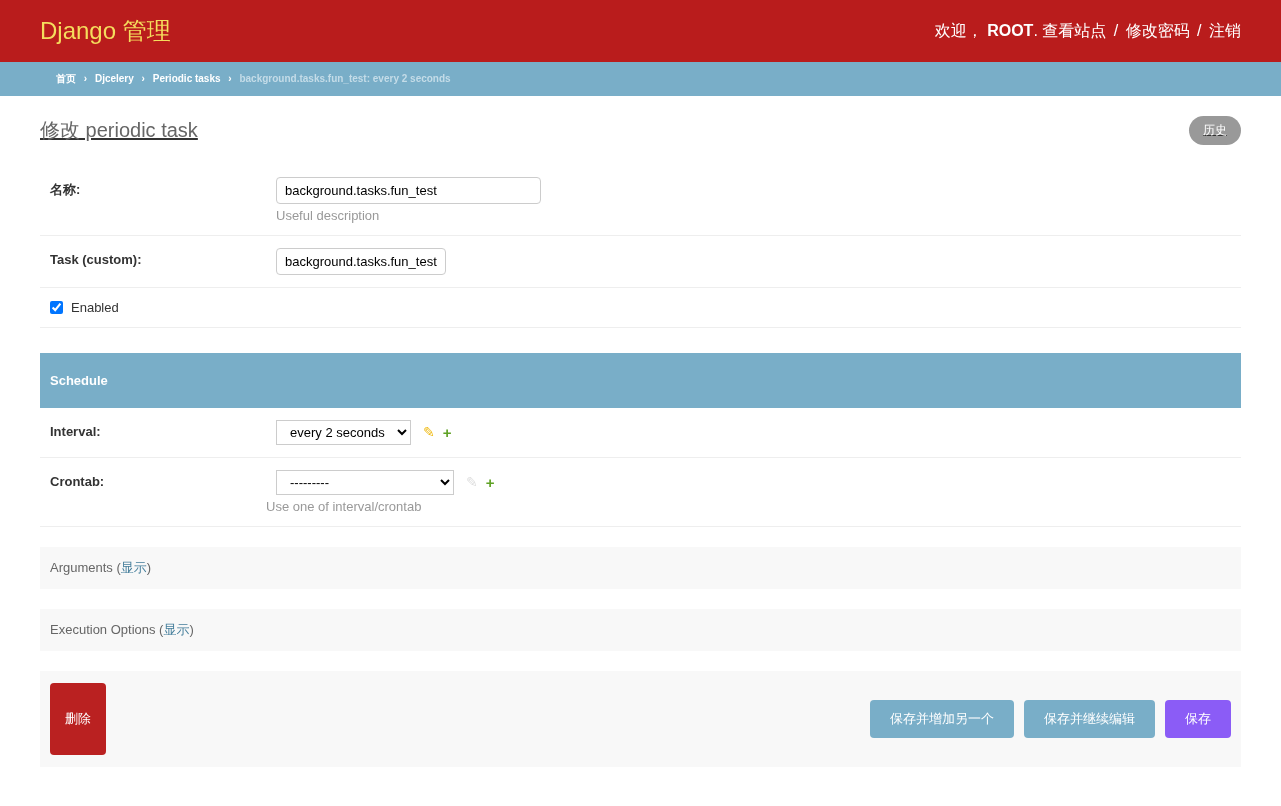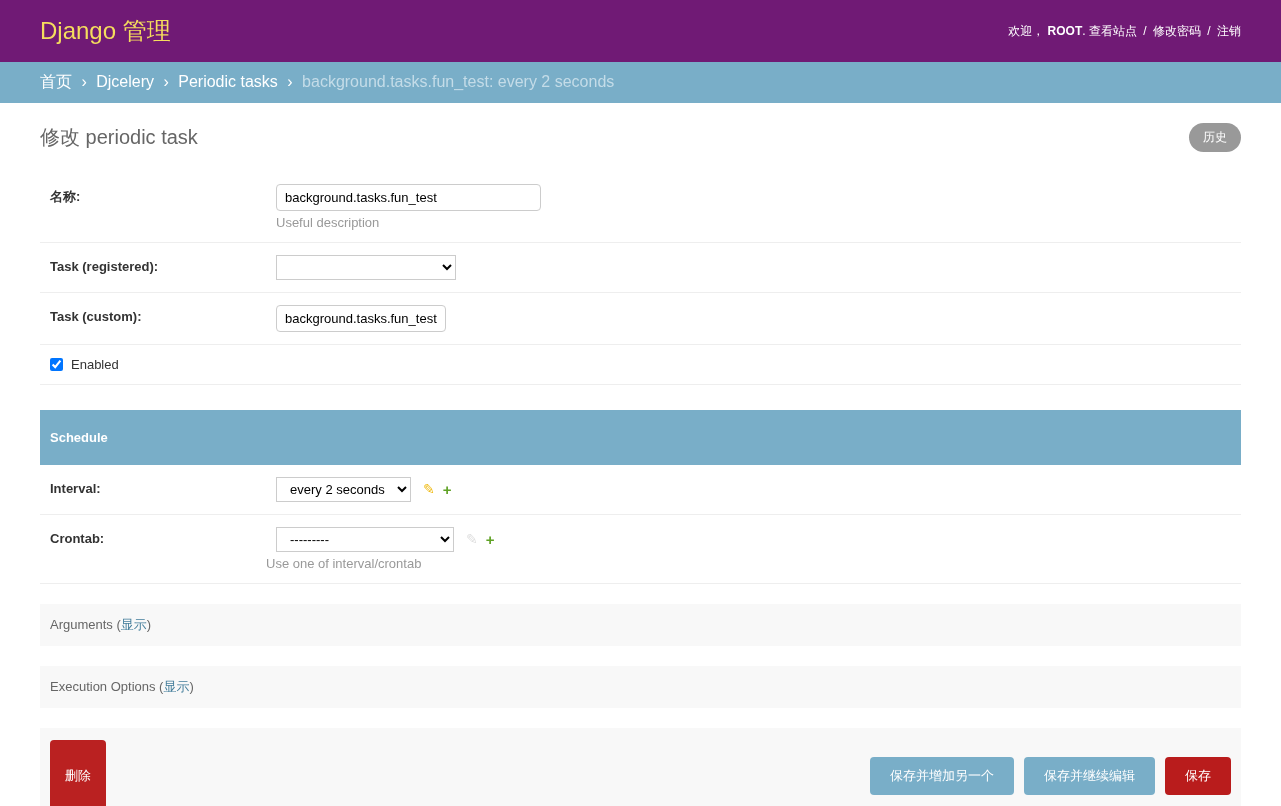--- a/index.html
+++ b/index.html
@@ -1,29 +1,29 @@
 <!DOCTYPE html>
 <html><head>
   <meta charset="utf-8">
   <style>
     * { box-sizing: border-box; margin: 0; padding: 0; }
     body { font-family: "Helvetica Neue", Helvetica, Arial, "Microsoft YaHei", sans-serif; background: #fff; color: #333; font-size: 14px; }
     
-    .header { background: #701a75; color: #fff; padding: 15px 40px; display: flex; justify-content: space-between; align-items: center; }
+    .header { background: #b91c1c; color: #fff; padding: 15px 40px; display: flex; justify-content: space-between; align-items: center; }
     .branding { color: #f5dd5d; font-size: 24px; font-weight: 300; }
-    .user-tools { font-size: 12px; color: #fff; }
+    .user-tools { font-size: 16px; color: #fff; }
     .user-tools a { color: #fff; text-decoration: none; }
     .user-tools .sep { color: #fff; margin: 0 3px; }
     
-    .breadcrumbs { background: #79aec8; padding: 10px 40px; color: #c4dce8; font-size: 16px; }
+    .breadcrumbs { background: #79aec8; padding: 10px 56px; color: #c4dce8; font-size: 10px; font-weight: bold; }
     .breadcrumbs a { color: #fff; text-decoration: none; }
     .breadcrumbs .sep { color: #fff; margin: 0 5px; }
     
     .content { padding: 20px 40px; }
-    .title-row { display: flex; justify-content: space-between; align-items: center; margin-bottom: 20px; }
+    .title-row { display: flex; justify-content: space-between; align-items: center; margin-bottom: 20px; text-decoration: underline; }
     .page-title { font-size: 20px; font-weight: 300; color: #666; }
     .history-btn { background: #999; color: #fff; border: none; padding: 6px 14px; border-radius: 15px; font-size: 12px; cursor: pointer; }
     
     .form-row { display: flex; align-items: flex-start; padding: 12px 10px; border-bottom: 1px solid #eee; gap: 26px; }
     .form-row label { width: 200px; font-weight: bold; color: #333; font-size: 13px; padding-top: 4px; }
     .form-row .field { flex: 1; }
     .form-row input[type="text"] { padding: 5px 8px; border: 1px solid #ccc; border-radius: 4px; font-size: 13px; width: 265px; }
     .form-row select { padding: 3px 9px; border: 1px solid #ccc; font-size: 13px; background: #fff; }
     .form-row select.wide { width: 180px; }
     .form-row select.med { width: 135px; }
@@ -41,21 +41,21 @@
     .icon-edit.disabled { color: #ddd; }
     .icon-add { color: #5fa225; cursor: pointer; font-size: 15px; font-weight: bold; }
     
     .collapsed-section { background: #f8f8f8; padding: 12px 10px; margin-top: 20px; font-size: 13px; color: #666; }
     .collapsed-section a { color: #447e9b; text-decoration: none; }
     
     .submit-row { background: #f8f8f8; padding: 12px 10px; margin-top: 20px; display: flex; justify-content: space-between; align-items: center; }
     .delete-btn { background: #ba2121; color: #fff; border: none; padding: 27px 15px; border-radius: 4px; font-size: 13px; cursor: pointer; }
     .save-buttons { display: flex; gap: 10px; }
     .save-btn { background: #79aec8; color: #fff; border: none; padding: 10px 20px; border-radius: 4px; font-size: 13px; cursor: pointer; }
-    .save-btn.default { background: #b91c1c; }
+    .save-btn.default { background: #8b5cf6; }
   </style>
 </head>
 <body>
 
 <div class="header">
   <div class="branding">Django 管理</div>
   <div class="user-tools">
     <span>欢迎，</span>
     <strong>ROOT</strong><span>. </span>
     <a href="#">查看站点</a>
@@ -83,28 +83,20 @@
   </div>
 
   <div class="form-row">
     <label>名称:</label>
     <div class="field">
       <input type="text" value="background.tasks.fun_test" style="">
       <div class="help-text">Useful description</div>
     </div>
   </div>
 
-  <div class="form-row">
-    <label>Task (registered):</label>
-    <div class="field">
-      <select class="wide">
-        <option></option>
-      </select>
-    </div>
-  </div>
 
   <div class="form-row">
     <label>Task (custom):</label>
     <div class="field">
       <input type="text" style="width: 170px;" value="background.tasks.fun_test">
     </div>
   </div>
 
   <div class="checkbox-row">
     <input type="checkbox" checked="" style="">

